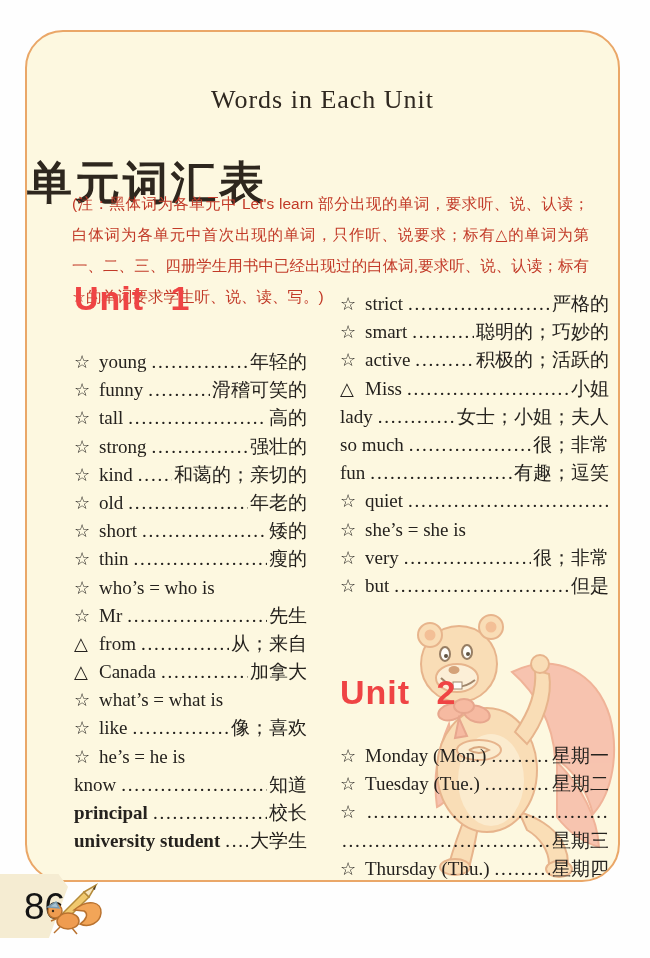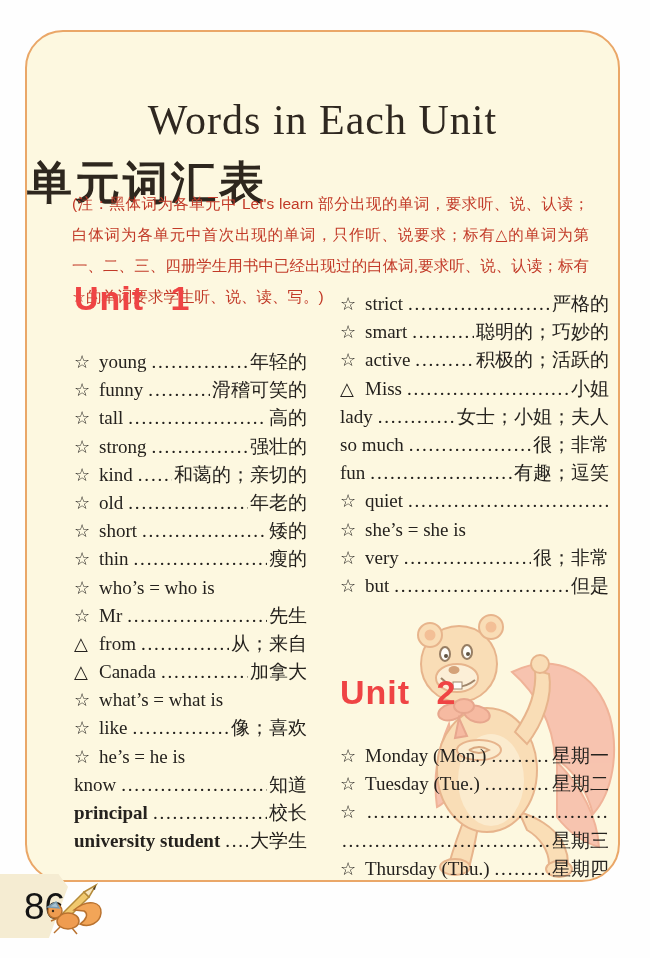--- a/index.html
+++ b/index.html
@@ -12,21 +12,21 @@
 
   
   .card{
     position:absolute;left:25px;top:30px;width:591px;height:848px;
     background:#fdf8e0;border:2px solid #eaa768;border-radius:38px;
     overflow:hidden;
   }
 
   .title-en{
     position:absolute;left:0;right:0;top:36px;text-align:center;
-    font-size:42px;font-weight:400;color:#2f2820;letter-spacing:1px;
+    font-size:26px;font-weight:400;color:#2f2820;letter-spacing:1px;
   }
   .title-zh{
     position:absolute;left:0;right:0;top:84px;text-align:left;
     font-size:45px;font-weight:700;color:#2e271e;letter-spacing:3px;
   }
   .note{
     position:absolute;left:45px;top:156px;width:517px;
     font-family:"Liberation Sans","DejaVu Sans",sans-serif;
     font-size:15.5px;line-height:31px;color:#c23a28;text-align:justify;
     margin:0;

